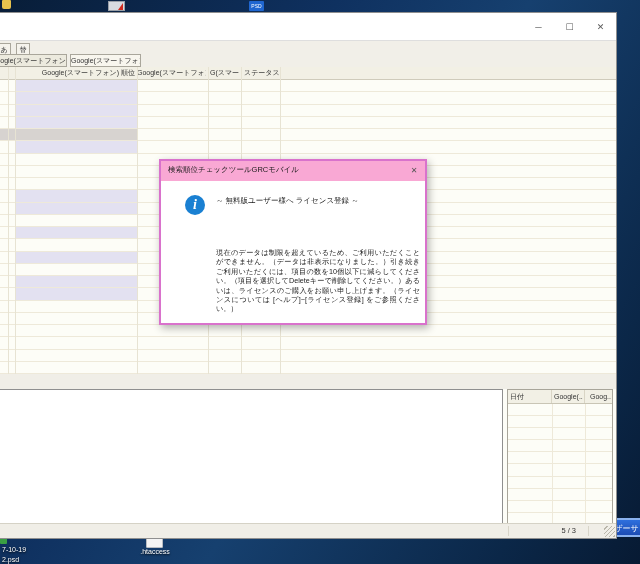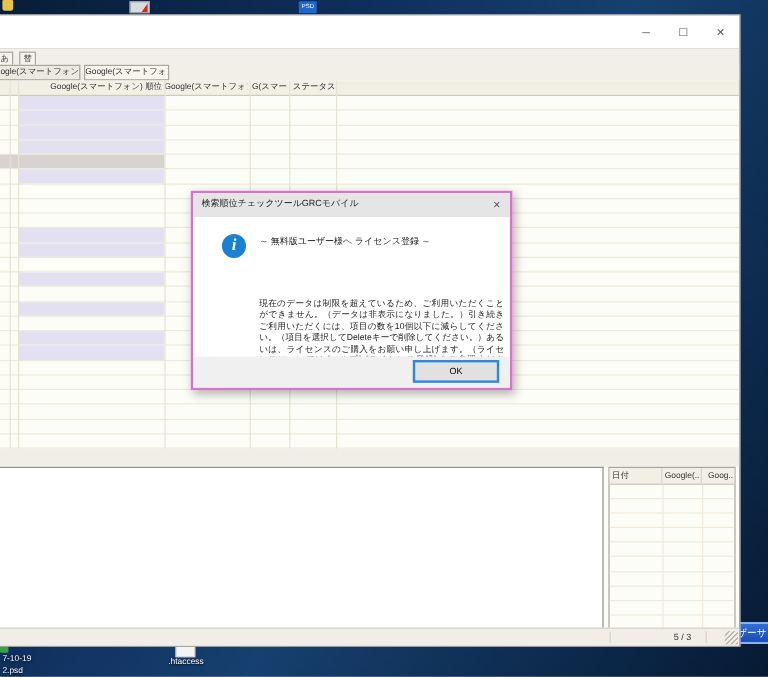--- a/index.html
+++ b/index.html
@@ -88,21 +88,21 @@
   #statusbar { position:absolute; left:0; bottom:0; width:100%; height:15px; background:#f0eee7;
     border-top:1px solid #d5d2c6; }
   #statusbar .sep { position:absolute; top:2px; bottom:2px; width:1px; background:#d8d5c9; }
   #pageind { position:absolute; right:40px; top:0; font-size:7.5px; line-height:14px; color:#333; }
   #grip { position:absolute; right:1px; bottom:1px; width:11px; height:11px;
     background:repeating-linear-gradient(135deg,transparent,transparent 2px,#b9b6aa 2px,#b9b6aa 3px); }
 
   
   #dlg { position:absolute; left:159px; top:159px; width:268px; height:166px; background:#fff;
     border:2px solid #d972cc; box-shadow:2px 3px 8px rgba(0,0,0,.3); }
-  #dlg-title { position:absolute; left:0; top:0; width:100%; height:20px; background:#e5e5e5; }
+  #dlg-title { position:absolute; left:0; top:0; width:100%; height:20px; background:#f9a8d4; }
   #dlg-title .txt { position:absolute; left:7px; top:4px; font-size:7.5px; color:#1a1a1a; }
   #dlg-close { position:absolute; right:4px; top:3px; width:14px; height:14px; text-align:center;
     line-height:14px; font-size:8px; color:#555; }
   #dlg-body { position:absolute; left:0; top:20px; width:100%; height:118px; background:#fff; }
   #info-ico { position:absolute; left:24px; top:14px; width:20px; height:20px; border-radius:50%;
     background:#1a80d2; color:#fff; font-family:"Liberation Serif","DejaVu Serif",serif;
     font-style:italic; font-weight:bold; font-size:14px; text-align:center; line-height:19px; }
   #dlg-head { position:absolute; left:55px; top:15px; width:200px; font-size:7.5px; color:#1a1a1a; }
   #dlg-p1 { position:absolute; left:55px; top:35px; width:204px; font-size:7.2px; line-height:9.4px;
     color:#1a1a1a; text-align:justify; }
@@ -229,16 +229,13 @@
 <div id="dlg">
   <div id="dlg-title">
     <div class="txt">検索順位チェックツールGRCモバイル</div>
     <div id="dlg-close">✕</div>
   </div>
   <div id="dlg-body">
     <div id="info-ico">i</div>
     <div id="dlg-head">～ 無料版ユーザー様へ ライセンス登録 ～</div>
     <div id="dlg-p2">現在のデータは制限を超えているため、ご利用いただくことができません。（データは非表示になりました。）引き続きご利用いただくには、項目の数を10個以下に減らしてください。（項目を選択してDeleteキーで削除してください。）あるいは、ライセンスのご購入をお願い申し上げます。（ライセンスについては [ヘルプ]−[ライセンス登録] をご参照ください。）</div>
   </div>
-  <div id="dlg-footer">
-    <div id="ok-btn">OK</div>
-  </div>
 </div>
 
 </body></html>

